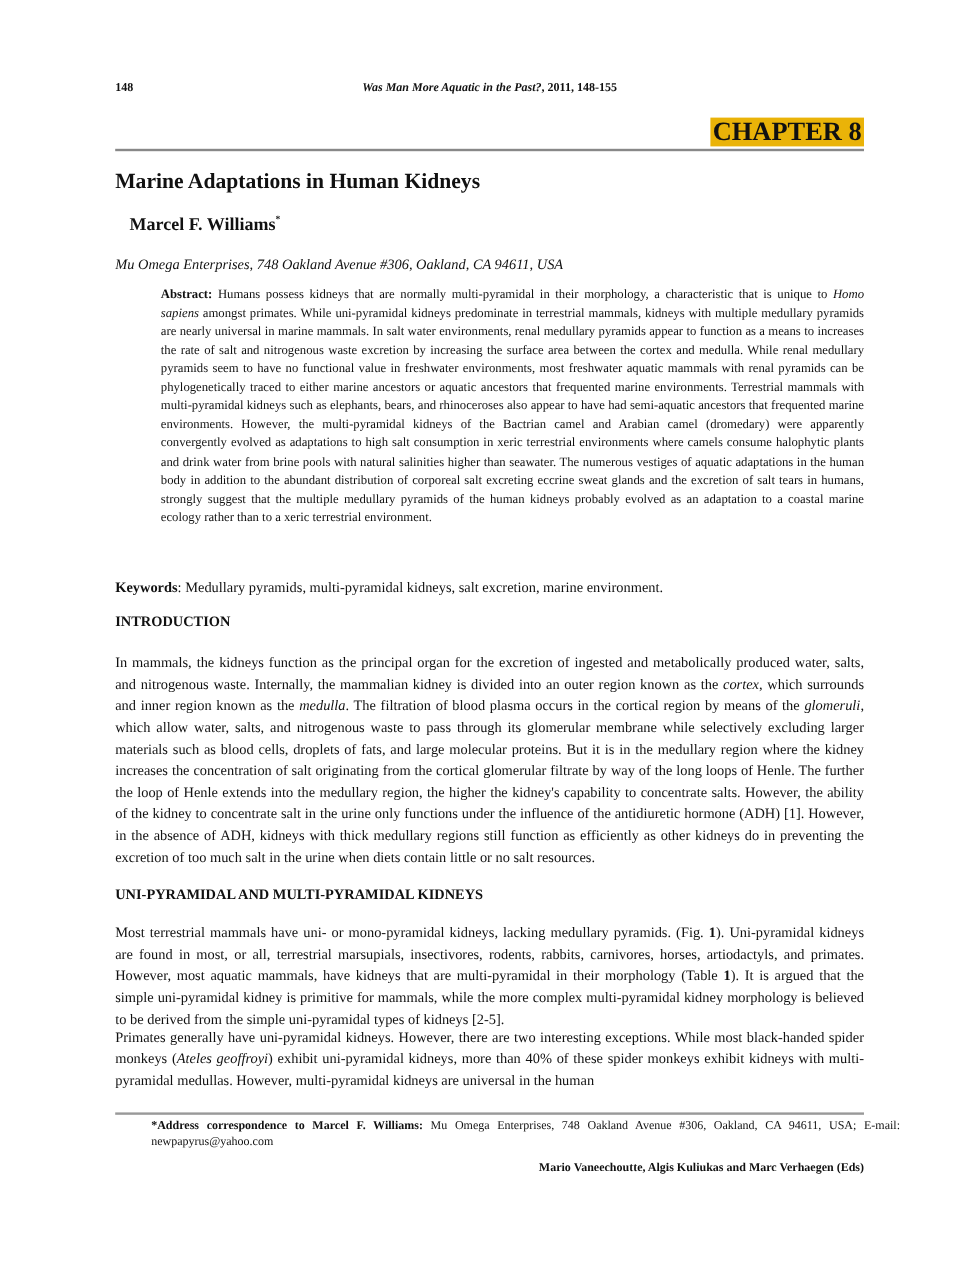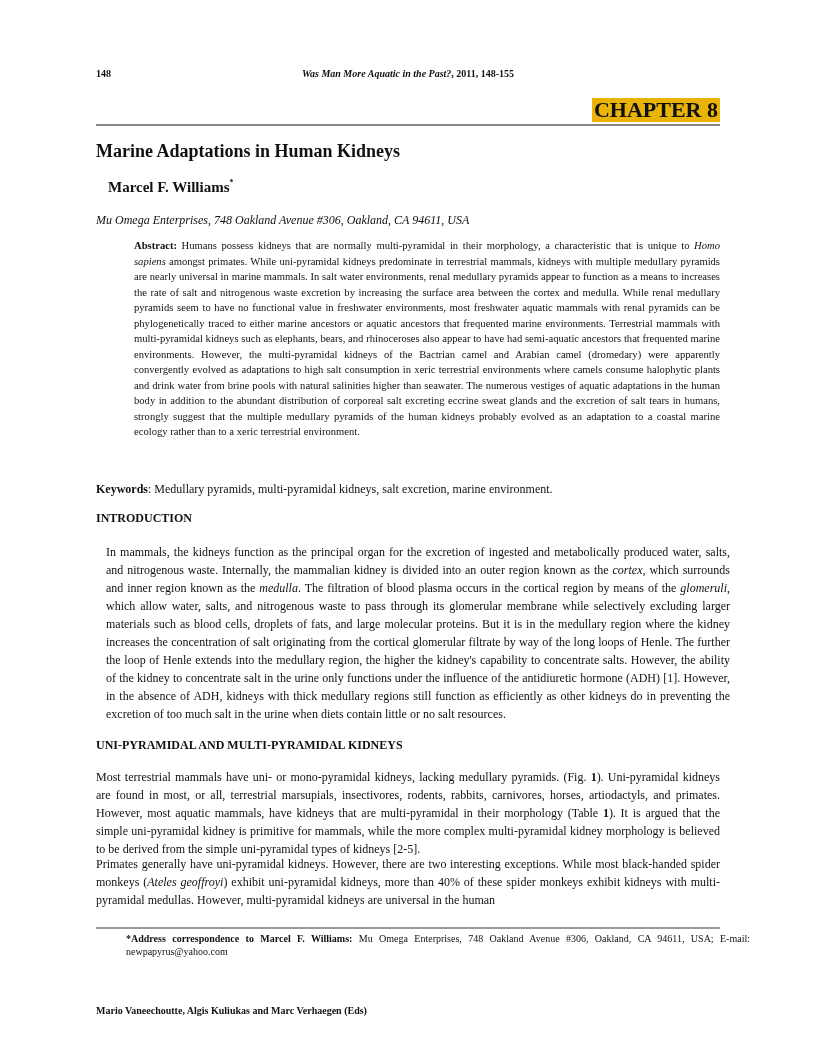--- a/index.html
+++ b/index.html
@@ -22,28 +22,28 @@
   .author sup { font-size: 8px; vertical-align: 7px; }
   .affil { position: absolute; top: 213px; left: 0; font-size: 12px; font-style: italic; }
   .abstract {
     position: absolute; top: 238px; left: 38px; width: 586px; font-size: 10.6px;
     line-height: 15.5px; text-align: justify;
   }
   .abstract b { font-weight: bold; }
   .keywords { position: absolute; top: 482px; left: 0; width: 624px; font-size: 12px; }
   .h-intro { position: absolute; top: 511px; left: 0; font-size: 12px; font-weight: bold; }
   .para { position: absolute; left: 0; width: 624px; font-size: 12px; line-height: 18px; text-align: justify; }
-  .p1 { top: 543px; margin-left: 10px; }
+  .p1 { top: 543px; }
   .h-uni { position: absolute; top: 738px; left: 0; font-size: 12px; font-weight: bold; text-align: right; }
   .p2 { top: 768px; }
   .p3 { top: 855px; }
   .fn-rule { position: absolute; top: 927px; left: 0; width: 624px; height: 2px; background: #999; }
   .footnote { position: absolute; top: 932px; left: 0; width: 624px; font-size: 10px; line-height: 13px; text-align: justify; margin-left: 30px; }
   .footnote b { font-weight: bold; }
-  .editors { position: absolute; top: 967px; left: 0; width: 624px; text-align: left; font-size: 10px; font-weight: bold; line-height: 13px; margin-top: 37px; }
+  .editors { position: absolute; top: 967px; left: 0; width: 624px; text-align: right; font-size: 10px; font-weight: bold; line-height: 13px; }
 </style>
 </head>
 <body>
 
 <div class="page">
 
   <div class="running-head">
     <span class="pgnum">148</span>
     <span class="journal"><i>Was Man More Aquatic in the Past?</i><span>, 2011, 148-155</span></span>
   </div>

